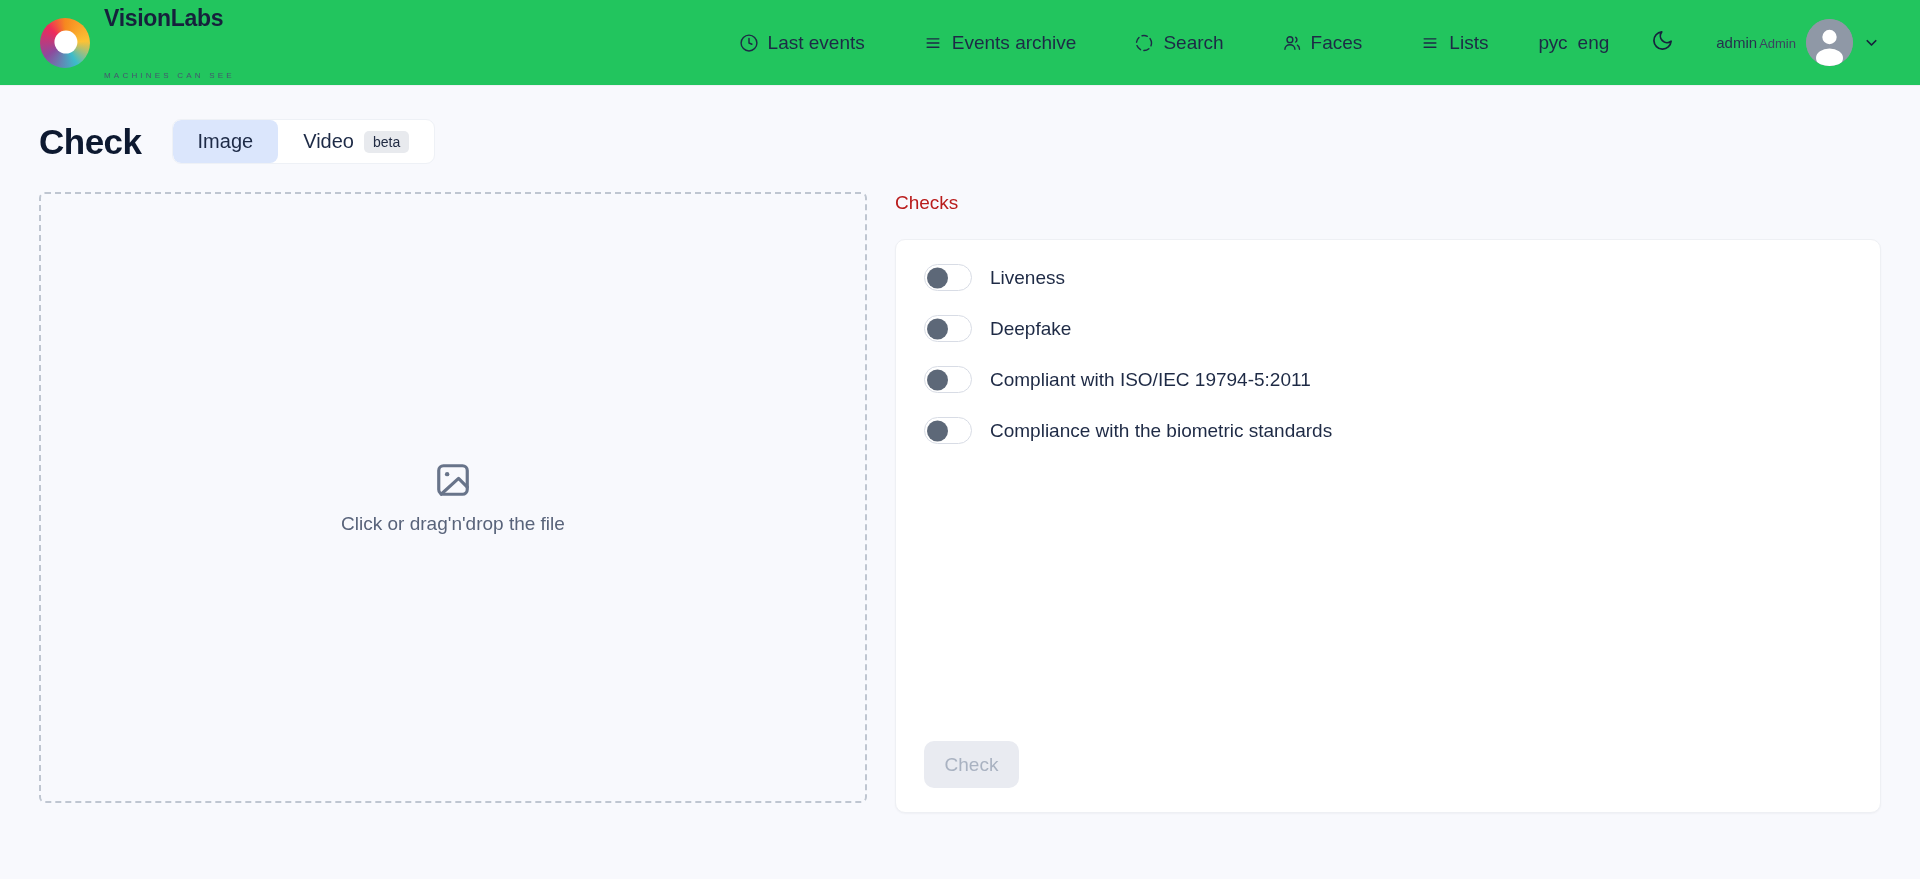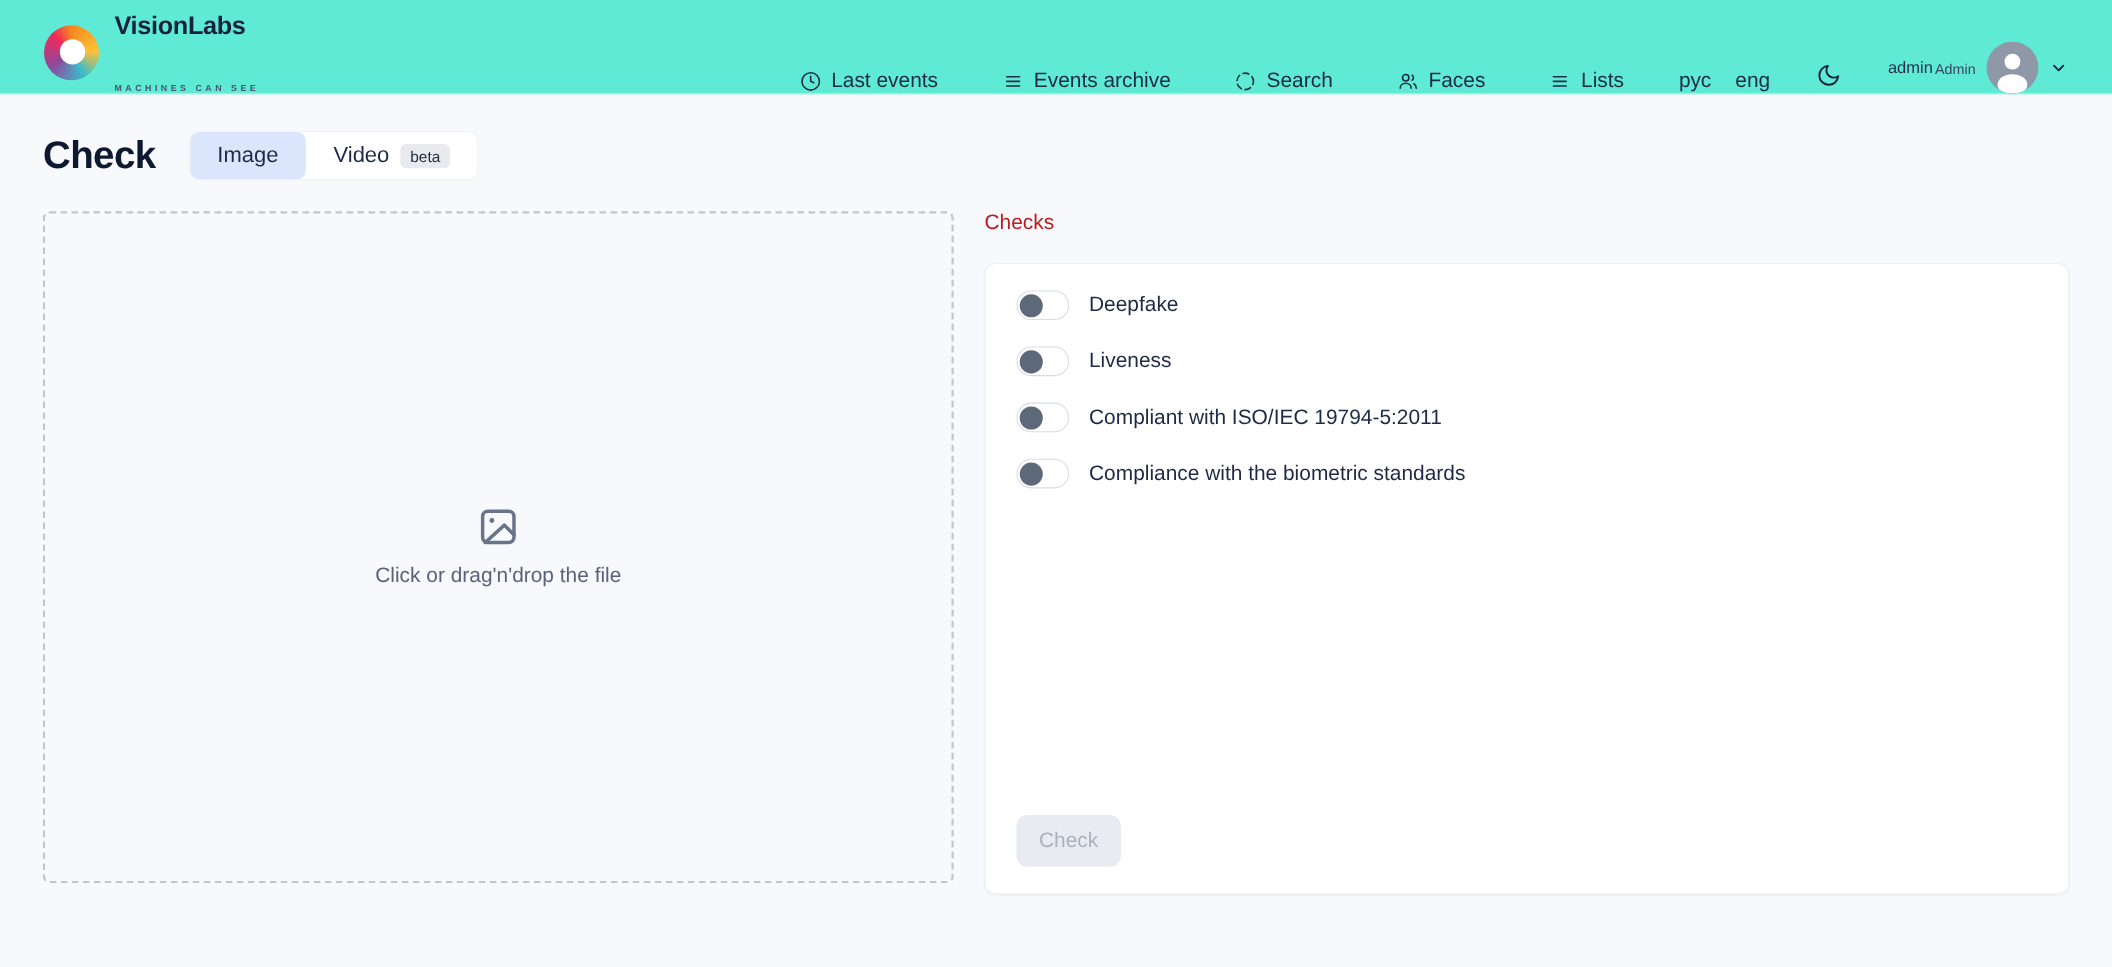--- a/index.html
+++ b/index.html
@@ -7,50 +7,50 @@
   body {
     font-family: "Liberation Sans", sans-serif;
     background: #f8f9fd;
     color: #1d2a46;
     overflow: hidden;
   }
 
   
   .topbar {
     height: 86px;
-    background: #5eead4;
+    background: #22c55e;
     border-bottom: 1px solid #eef0f4;
     display: flex;
-    align-items: flex-end;
+    align-items: center;
     padding: 0 40px;
   }
   .brand { display: flex; align-items: center; gap: 14px; }
   .logo-mark {
     width: 50px; height: 50px; border-radius: 50%;
     background: conic-gradient(from 0deg,
       #f6881f 0deg, #fdc235 85deg, #3cbcca 150deg,
       #8d4a9d 235deg, #ee2a5b 315deg, #f6881f 360deg);
     position: relative;
   }
   .logo-mark::after {
     content: "";
     position: absolute; left 50%;
     width: 23px; height: 23px; border-radius: 50%;
     background: #ffffff;
     top: 50%; left: 50%; transform: translate(-46%, -54%);
   }
   .brand-text { display: flex; flex-direction: column; gap: 3px; }
   .brand-name { font-size: 23px; font-weight: bold; color: #16213c; letter-spacing: -0.3px; }
-  .brand-tagline { font-size: 8px; letter-spacing: 3.2px; color: #46546f; font-weight: bold; margin-top: 36px; }
+  .brand-tagline { font-size: 8px; letter-spacing: 3.2px; color: #46546f; font-weight: normal; margin-top: 36px; }
 
   nav { margin-left: auto; display: flex; align-items: center; gap: 58px; }
   .nav-item { display: flex; align-items: center; gap: 9px; font-size: 19px; color: #1d2a46; cursor: pointer; }
   .nav-item svg { display: block; }
 
-  .lang-switch { display: flex; align-items: center; gap: 22px; margin-left: 50px; font-size: 19px; }
+  .lang-switch { display: flex; align-items: center; gap: 10px; margin-left: 50px; font-size: 19px; }
   .lang-option { cursor: pointer; color: #1d2a46; }
 
   .moon-btn { margin-left: 42px; display: flex; align-items: center; cursor: pointer; }
 
   .user-block { margin-left: 42px; display: flex; align-items: center; gap: 10px; }
   .user-meta { display: flex; flex-direction: row; align-items: flex-end; gap: 2px; }
   .user-name { font-size: 15px; color: #26324e; }
   .user-role { font-size: 13px; color: #3a455f; }
   .avatar {
     width: 47px; height: 47px; border-radius: 50%;
@@ -249,28 +249,28 @@
     </div>
 
     <div class="checks-col">
       <div class="checks-title">Checks</div>
       <div class="checks-panel">
 
         <div class="toggle-row">
           <div class="toggle">
               <div class="knob"></div>
             </div>
+          <span class="toggle-label">Liveness</span>
+        </div>
+
+        <div class="toggle-row">
+          <div class="toggle">
+              <div class="knob"></div>
+            </div>
           <span class="toggle-label">Deepfake</span>
-        </div>
-
-        <div class="toggle-row">
-          <div class="toggle">
-              <div class="knob"></div>
-            </div>
-          <span class="toggle-label">Liveness</span>
         </div>
 
         <div class="toggle-row">
           <div class="toggle">
               <div class="knob"></div>
             </div>
           <span class="toggle-label">Compliant with ISO/IEC 19794-5:2011</span>
         </div>
 
 

